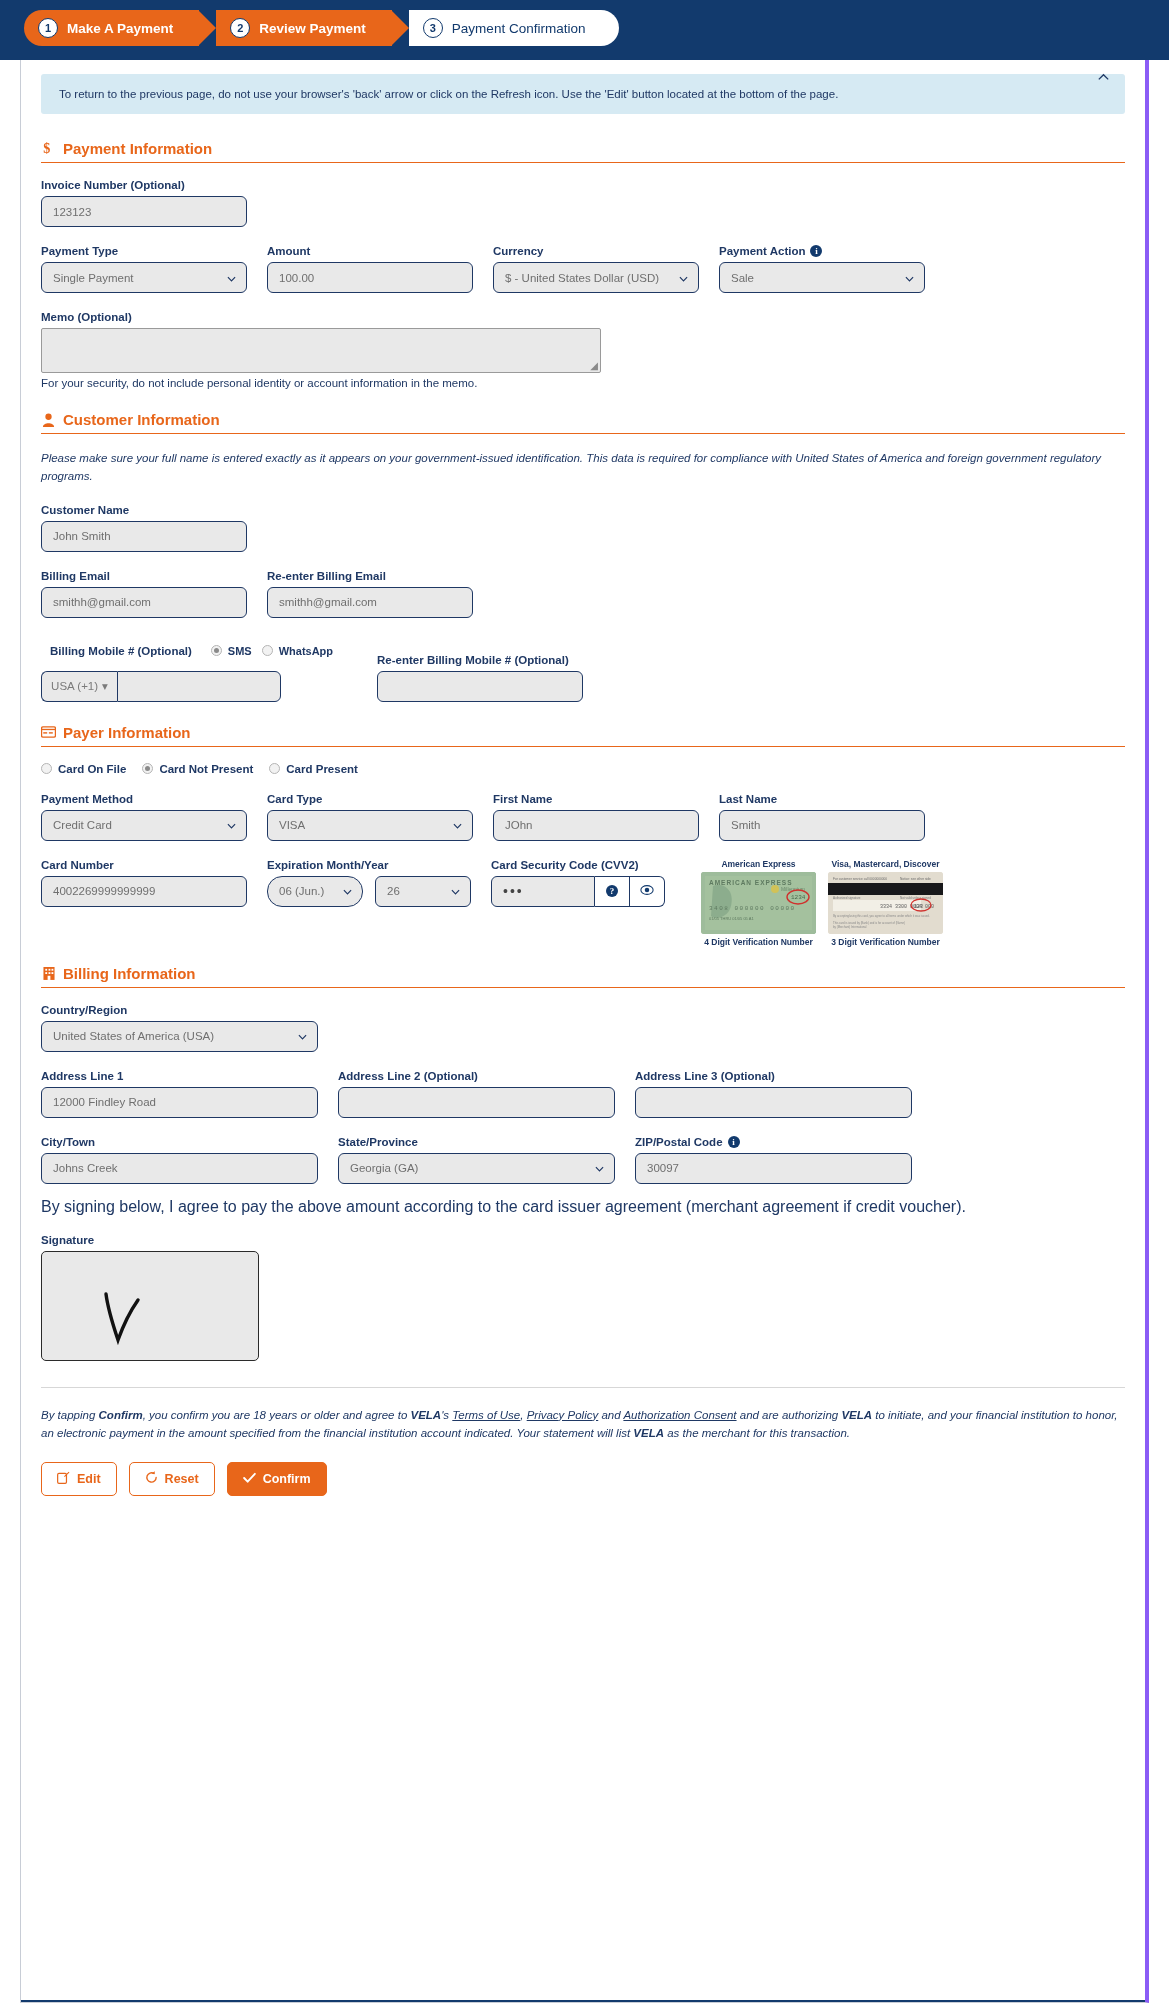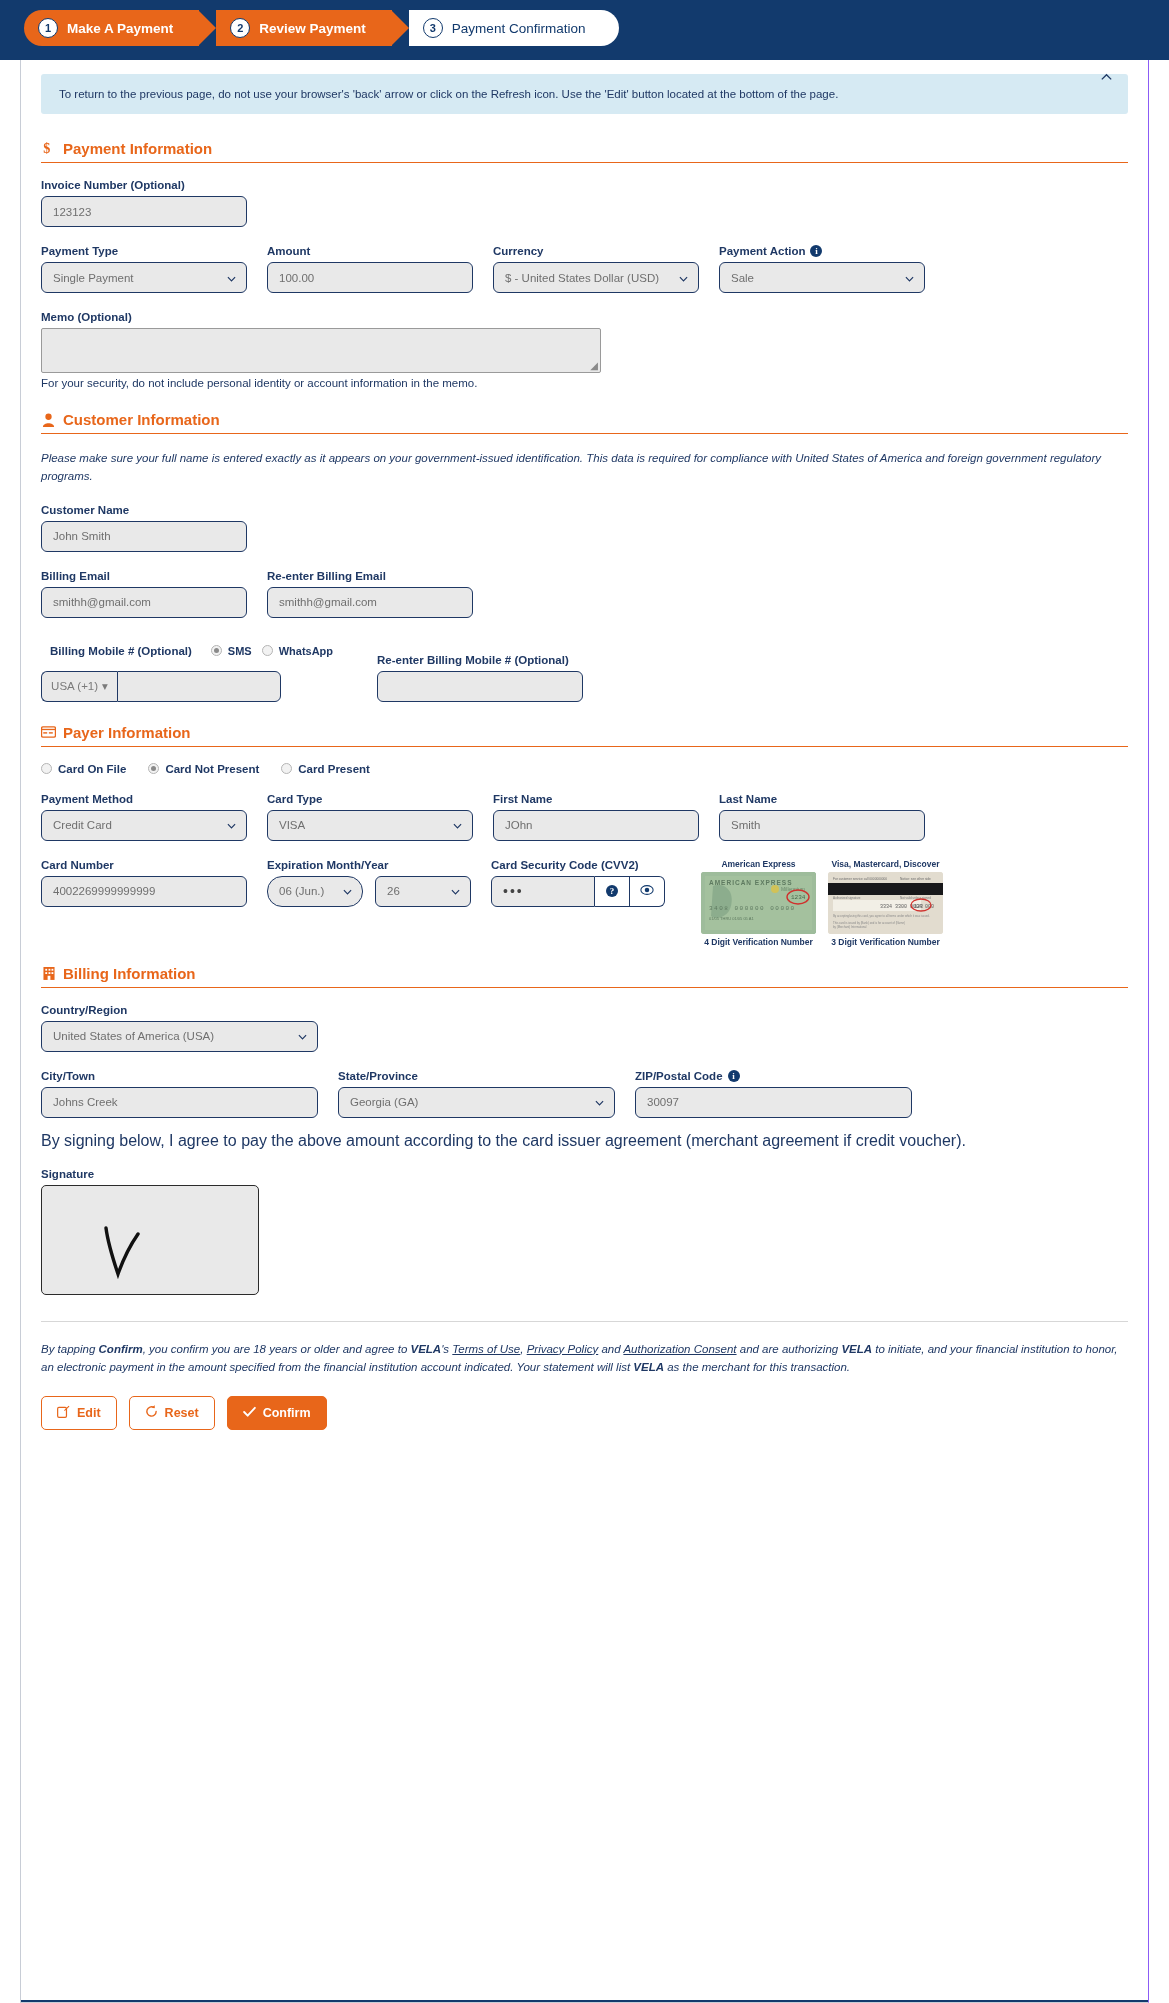--- a/index.html
+++ b/index.html
@@ -53,21 +53,21 @@
     margin-right:9px; flex:0 0 auto;
   }
   .step.done .num { background:#ffffff; color:#123a6d; border:1px solid #123a6d; }
   .step.current .num { background:#ffffff; color:#123a6d; border:1.5px solid #123a6d; }
   .step.current .lbl { font-weight:normal; }
   .stepgap { width:17px; flex:0 0 auto; }
 
   
   .page {
     border-left:1px solid #c8cdd6;
-    border-right:1px solid #8b5cf6;
+    border-right:4px solid #8b5cf6;
     border-bottom:1px solid #c8cdd6;
     margin:0 20px;
     padding:14px 20px 0 20px;
     height:1943px;
     position:relative;
     background:#fff;
   }
   .alert {
     background:#d6eaf3;
     border-radius:3px;
@@ -131,21 +131,21 @@
   }
   .helper { font-size:11.5px; color:#1f3864; margin-top:4px; }
   .note-i { font-size:11.5px; font-style:italic; color:#1f3864; line-height:1.55;
             margin-bottom:18px; }
   .infoi {
     display:inline-flex; align-items:center; justify-content:center;
     width:12px; height:12px; border-radius:50%;
     background:#123a6d; color:#fff; font-size:9px; font-weight:bold;
     font-style:normal; font-family:"Liberation Serif", serif;
   }
-  .radio-row { display:flex; align-items:center; gap:22px; margin-bottom:18px; }
+  .radio-row { display:flex; align-items:center; gap:16px; margin-bottom:18px; }
   .radio { display:flex; align-items:center; gap:6px; font-size:11.5px;
            font-weight:bold; color:#1f3864; }
   .rdot {
     width:11px; height:11px; border-radius:50%;
     border:1px solid #b5b5b5; background:#f2f2f2;
     display:inline-block; position:relative; flex:0 0 auto;
   }
   .rdot.on::after {
     content:""; position:absolute; left:2px; top:2px;
     width:5px; height:5px; border-radius:50%; background:#8a8a8a;
@@ -552,20 +552,34 @@
         <span>United States of America (USA)</span>
         <span class="chevd">
           <svg width="9" height="9" viewBox="0 0 10 10">
               <path d="M1 3 L5 7 L9 3" stroke="#1f3864" stroke-width="1.3" fill="none"></path>
             </svg>
         </span>
       </div>
     </div>
   </div>
 
+  <div class="row">
+    <div class="fld">
+      <label class="lbl">Address Line 1</label>
+      <div class="inp" style="width:277px;">12000 Findley Road</div>
+    </div>
+    <div class="fld">
+      <label class="lbl">Address Line 2 (Optional)</label>
+      <div class="inp" style="width:277px;"></div>
+    </div>
+    <div class="fld">
+      <label class="lbl">Address Line 3 (Optional)</label>
+      <div class="inp" style="width:277px;"></div>
+    </div>
+  </div>
 
   <div class="row" style="margin-bottom:14px;">
     <div class="fld">
       <label class="lbl">City/Town</label>
       <div class="inp" style="width:277px;">Johns Creek</div>
     </div>
     <div class="fld">
       <label class="lbl">State/Province</label>
       <div class="inp sel" style="width:277px;">
         <span>Georgia (GA)</span>

